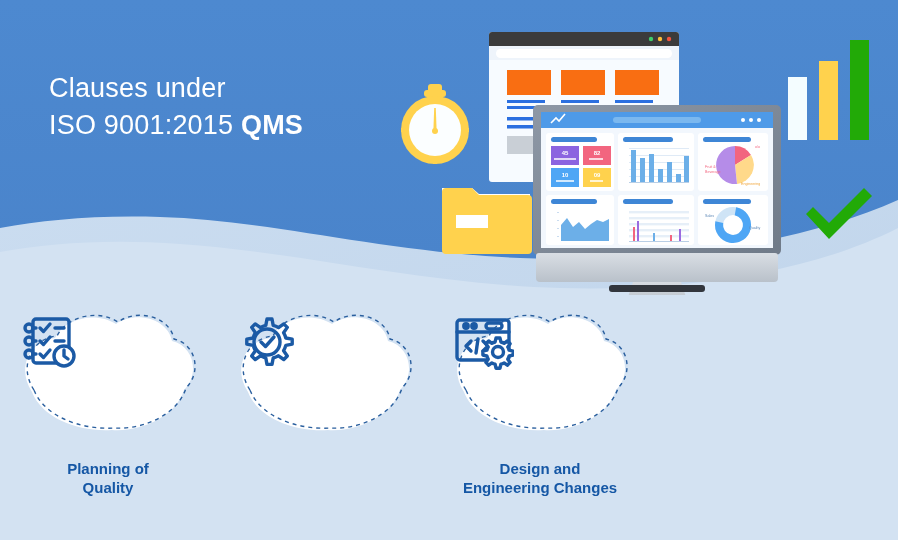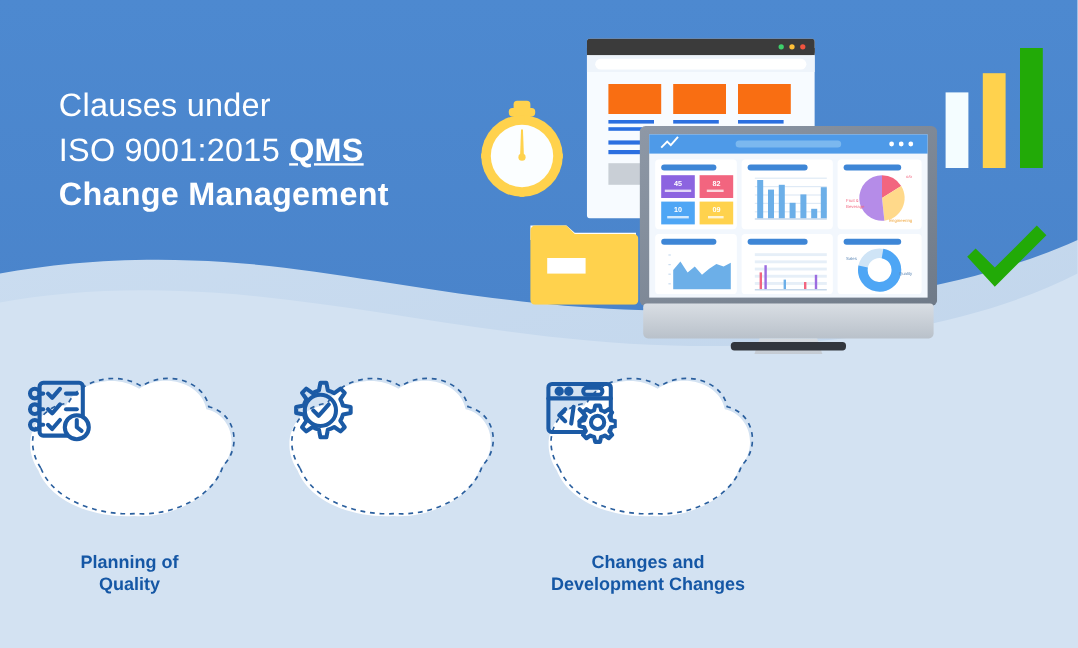--- a/index.html
+++ b/index.html
@@ -18,21 +18,21 @@
   
   .headline {
     position:absolute; left:49px; top:70px;
     color:#ffffff;
     font-size:27px;
     line-height:37px;
     letter-spacing:.2px;
   }
   .headline .l1 { font-weight:400; display:block; }
   .headline .l2 { font-weight:400; display:block; }
-  .headline .l2 b { font-weight:700;text-decoration:underline; }
+  .headline .l2 b { font-weight:700; }
   .headline .l3 { font-weight:700; display:block; }
 
   
   .art { position:absolute; }
   #browser-window  { left:489px; top:32px;  }
   #stopwatch       { left:398px; top:82px;  }
   #folder          { left:440px; top:178px; }
   #monitor         { left:533px; top:105px; }
   #barchart        { left:786px; top:40px;  }
   #checkmark       { left:802px; top:186px; }
@@ -79,21 +79,20 @@
         <stop offset="1" stop-color="#c2d6ec"></stop>
       </linearGradient>
     </defs>
     <path d="M0,0 H898 V228 C820,268 700,292 560,288 C420,284 300,252 180,244 C110,239 50,243 0,252 Z" fill="url(#gMid)"></path>
     <path d="M0,0 H898 V200 C800,244 660,264 520,258 C380,252 270,220 160,217 C95,215 45,220 0,228 Z" fill="url(#gBlue)"></path>
   </svg>
 
   <div class="headline">
     <span class="l1">Clauses under</span>
     <span class="l2"><span>ISO 9001:2015 </span><b>QMS</b></span>
-    <span class="l3">Change Management</span>
   </div>
 
   <svg class="art" id="browser-window" width="190" height="150" viewBox="0 0 190 150">
     <rect x="0" y="0" width="190" height="150" rx="3" fill="#f7fbff"></rect>
     <rect x="0" y="0" width="190" height="14" rx="3" fill="#3b3b3b"></rect>
     <rect x="0" y="8" width="190" height="6" fill="#3b3b3b"></rect>
     <circle cx="162" cy="7" r="2.2" fill="#3ecf6b"></circle>
     <circle cx="171" cy="7" r="2.2" fill="#ffc038"></circle>
     <circle cx="180" cy="7" r="2.2" fill="#f1543f"></circle>
     <rect x="0" y="14" width="190" height="14" fill="#eef4fb"></rect>
@@ -357,20 +356,20 @@
                        l2.3,3.2 l-2.8,2.8 l-3.2,-2.3 a14,14 0 0 1 -3.2,1.3 l-0.9,4 l-4,0
                        l-0.9,-4 a14,14 0 0 1 -3.2,-1.3 l-3.2,2.3 l-2.8,-2.8 l2.3,-3.2
                        a14,14 0 0 1 -1.3,-3.2 l-4,-0.9 l0,-4 l4,-0.9 a14,14 0 0 1 1.3,-3.2
                        l-2.3,-3.2 l2.8,-2.8 l3.2,2.3 a14,14 0 0 1 3.2,-1.3 Z" fill="#ffffff"></path>
               <circle cx="6" cy="4" r="5.5" fill="#ffffff"></circle>
             </g>
           </svg>
         </div>
       </div>
       <div class="label">
-        <div>Changes and</div>
-        <div>Development Changes</div>
+        <div>Design and</div>
+        <div>Engineering Changes</div>
       </div>
     </div>
 
 
   </div>
 </div>
 
 </body></html>

